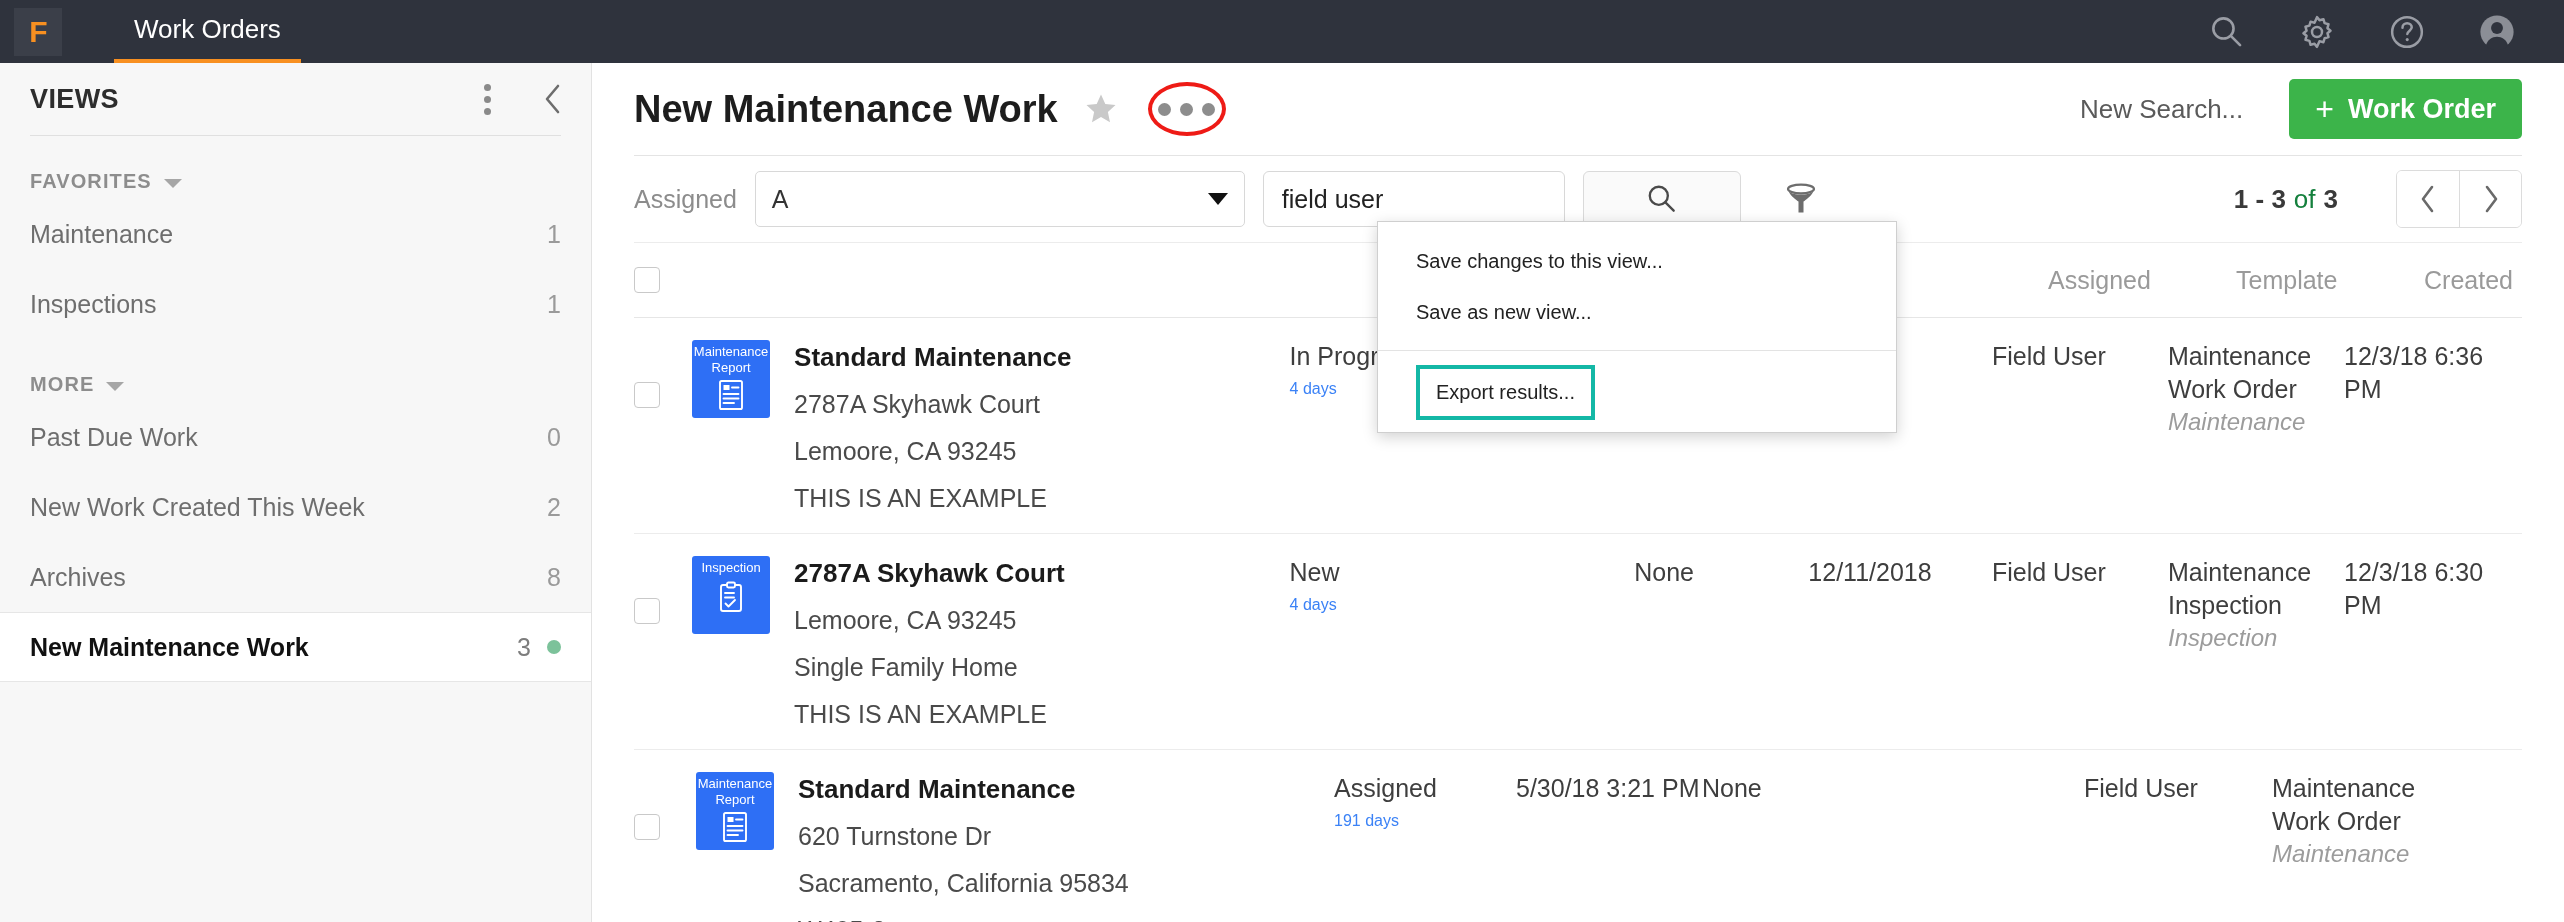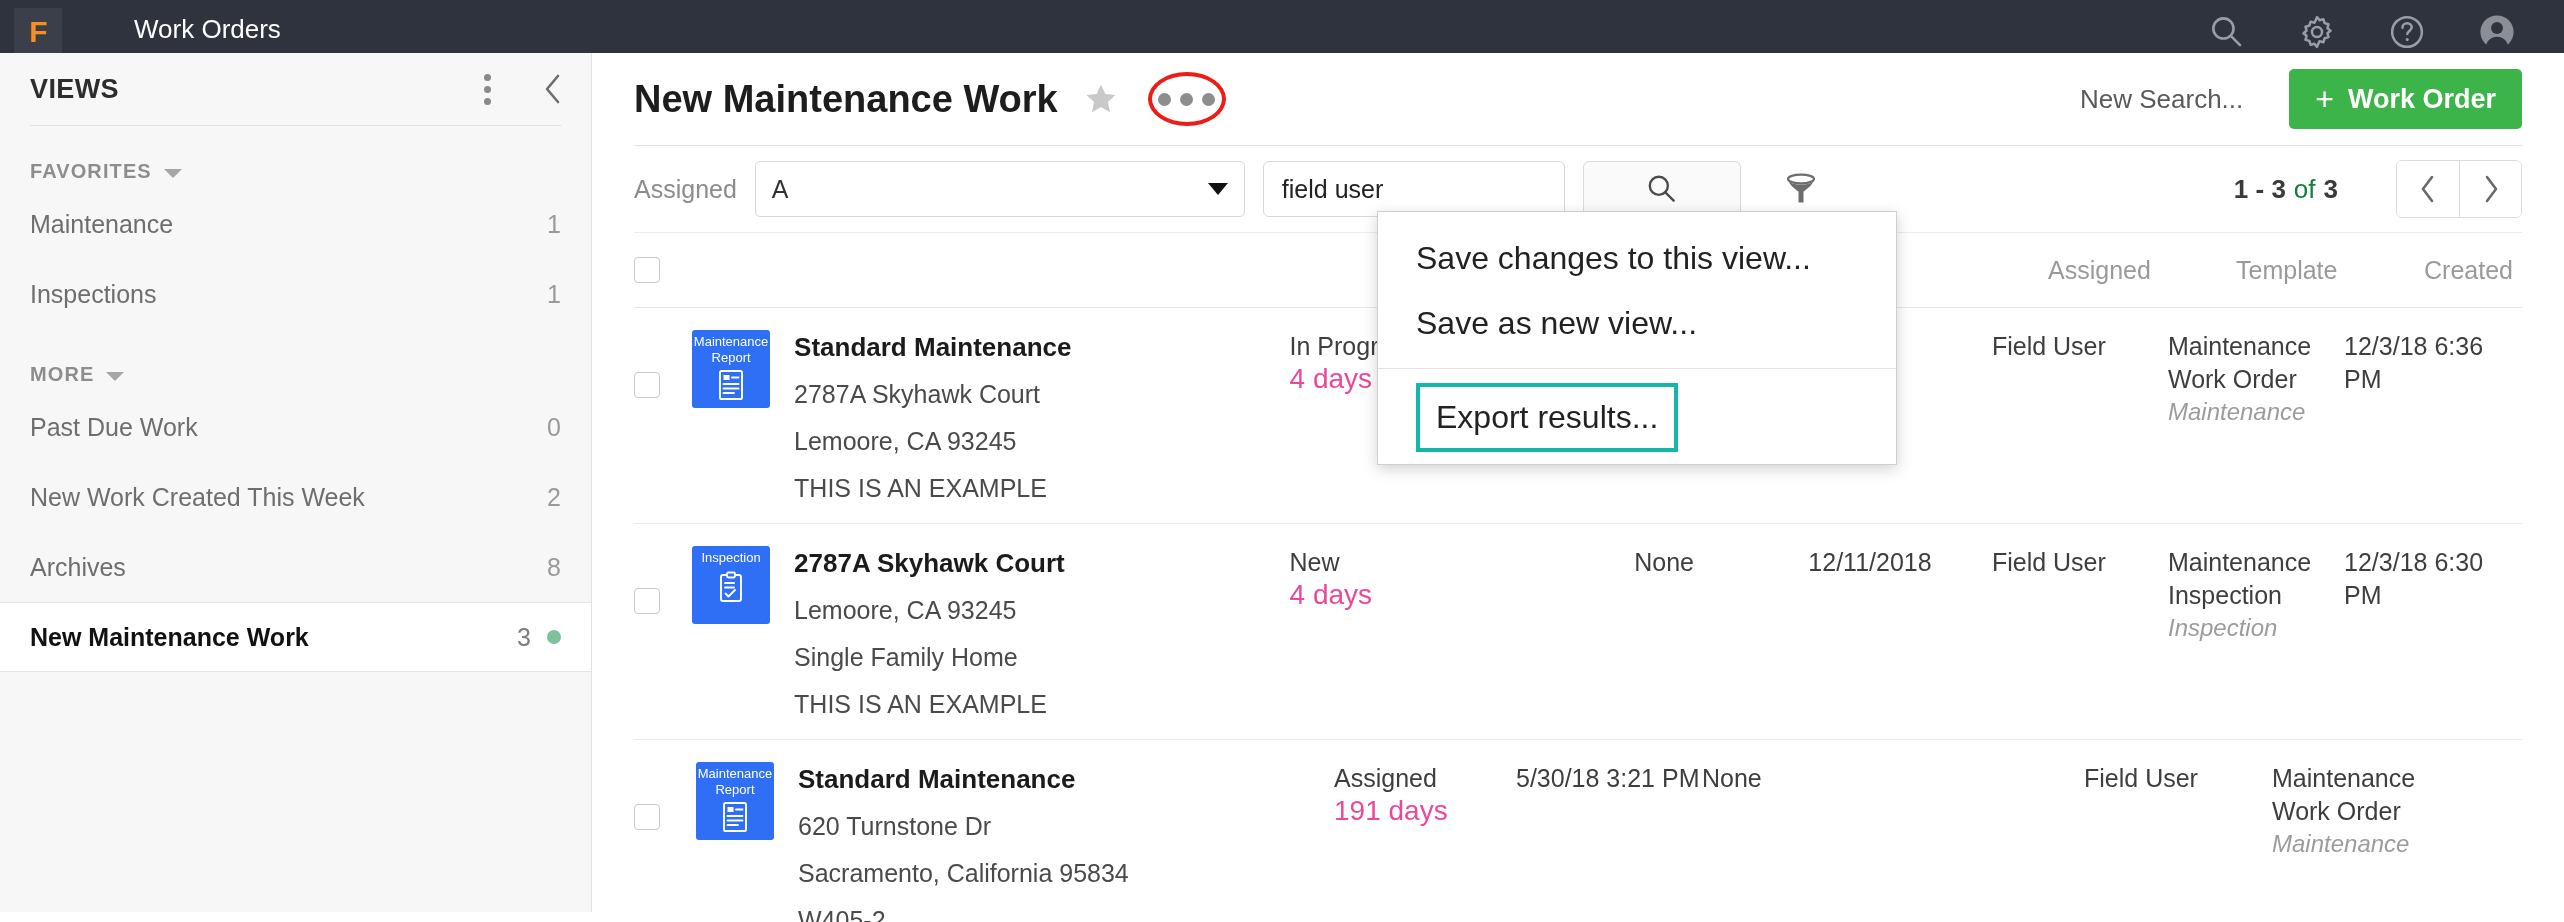--- a/index.html
+++ b/index.html
@@ -38,21 +38,21 @@
   .nav-tab.active { border-bottom-color: #f89021; align-items: center; }
   .topbar-right {
     margin-left: auto; display: flex; align-items: center;
     gap: 52px; padding-right: 48px;
   }
   .nav-icon { width: 38px; height: 38px; display: block; cursor: pointer; }
   .nav-icon svg { width: 100%; height: 100%; display: block; }
 
   
   .body-wrap {
-    position: absolute; top: 53px; left: 0;
+    position: absolute; top: 63px; left: 0;
     width: 2564px; height: 859px;
     display: flex; background: #fff;
   }
 
   
   .sidebar {
     width: 592px; min-width: 592px;
     background: #f7f7f7;
     border-right: 1px solid #e2e2e2;
     position: relative;
@@ -252,36 +252,36 @@
     font-size: 13px; line-height: 14px; text-align: center;
     font-family: "Liberation Sans", sans-serif;
   }
   .type-badge svg { width: 28px; height: 32px; display: block; margin-top: 2px; }
 
   .item-lines { display: flex; flex-direction: column; gap: 14px; }
   .item-title { font-size: 26px; font-weight: bold; color: #1b1b1b; line-height: 34px; }
   .item-line  { font-size: 25px; color: #4a4a4a; line-height: 33px; }
 
   .cell-main  { font-size: 25px; color: #3e3e3e; line-height: 33px; }
-  .cell-sub   { font-size: 28px; color: #ec4899; line-height: 32px; }
+  .cell-sub   { font-size: 16px; color: #3b82f6; line-height: 32px; }
   .cell-ital  { font-size: 24px; color: #9c9c9c; font-style: italic; line-height: 32px; }
 
   
   .menu-pop {
     position: absolute;
     left: 785px; top: 158px;
     width: 520px;
     background: #fff;
     border: 1px solid #cfcfcf;
     box-shadow: 0 4px 14px rgba(0,0,0,0.18);
     z-index: 40;
     padding: 14px 0 12px 0;
   }
   .menu-item {
-    font-size: 32px; color: #222;
+    font-size: 20px; color: #222;
     padding: 14px 38px;
     cursor: pointer;
     white-space: nowrap;
   }
   .menu-sep { height: 1px; background: #e3e3e3; margin: 12px 0 0 0; }
   .menu-item.highlight {
     margin: 14px 0 0 38px;
     padding: 12px 16px;
     display: inline-block;
     border: 4px solid #14b8a6;

